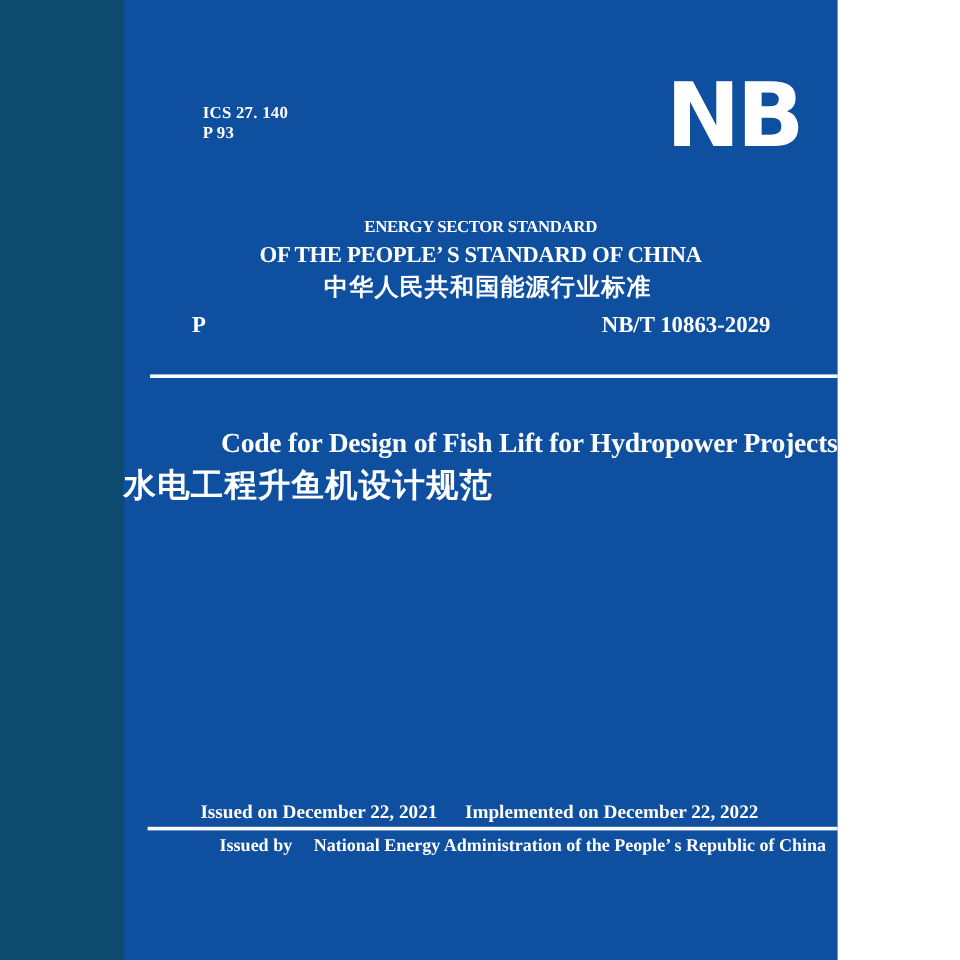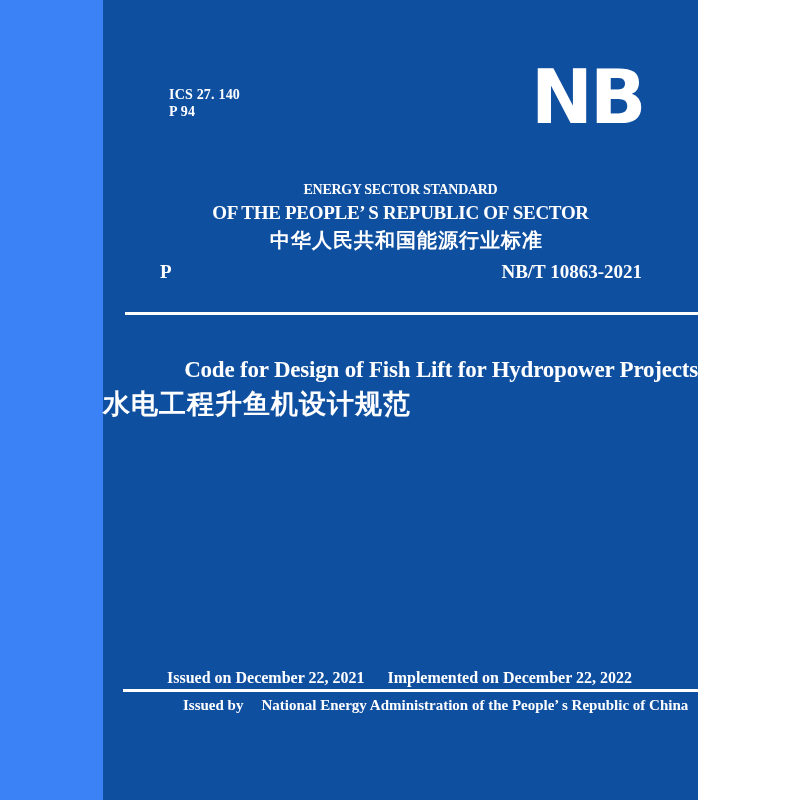--- a/index.html
+++ b/index.html
@@ -8,21 +8,21 @@
     width: 800px;
     height: 800px;
     background: #ffffff;
     overflow: hidden;
     font-family: "Liberation Serif", "DejaVu Serif", serif;
   }
   .page {
     position: relative;
     width: 692px;
     height: 800px;
-    background: #3b82f6;
+    background: #0c4a6e;
   }
   .cover {
     position: absolute;
     left: 103px;
     top: 0;
     width: 595px;
     height: 800px;
     background: var(--cover-blue, #0F4FA0);
     color: var(--text-white, #ffffff);
   }
@@ -30,21 +30,21 @@
     position: absolute;
     left: 66px;
     top: 86px;
     font-size: 14px;
     font-weight: bold;
     line-height: 17px;
     letter-spacing: 0.2px;
   }
   .nb-logo {
     position: absolute;
-    left: 428px;
+    left: 452px;
     top: 60px;
     font-family: "DejaVu Sans", "Liberation Sans", sans-serif;
     font-weight: 900;
     font-size: 74px;
     line-height: 1;
     letter-spacing: -3px;
   }
   .std-header {
     position: absolute;
     left: 0;
@@ -138,34 +138,34 @@
   }
 </style>
 </head>
 <body>
 
 <div class="page">
   <div class="cover">
 
     <div class="ics-block">
       <div>ICS 27. 140</div>
-      <div>P 94</div>
+      <div>P 93</div>
     </div>
 
     <div class="nb-logo">NB</div>
 
     <div class="std-header">
       <div class="en1">ENERGY SECTOR STANDARD</div>
-      <div class="en2">OF THE PEOPLE’ S REPUBLIC OF SECTOR</div>
+      <div class="en2">OF THE PEOPLE’ S STANDARD OF CHINA</div>
       <div class="zh">中华人民共和国能源行业标准</div>
     </div>
 
     <div class="code-row">
       <span>P</span>
-      <span>NB/T 10863-2021</span>
+      <span>NB/T 10863-2029</span>
     </div>
 
     <div class="rule rule-top"></div>
 
     <div class="title-en">Code for Design of Fish Lift for Hydropower Projects</div>
     <div class="title-zh">水电工程升鱼机设计规范</div>
 
     <div class="dates-row">
       <span>Issued on December 22, 2021</span>
       <span>Implemented on December 22, 2022</span>

